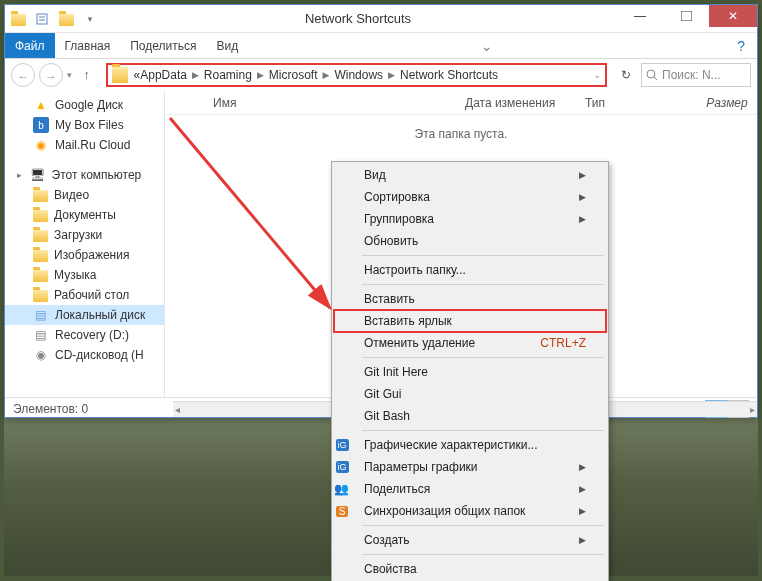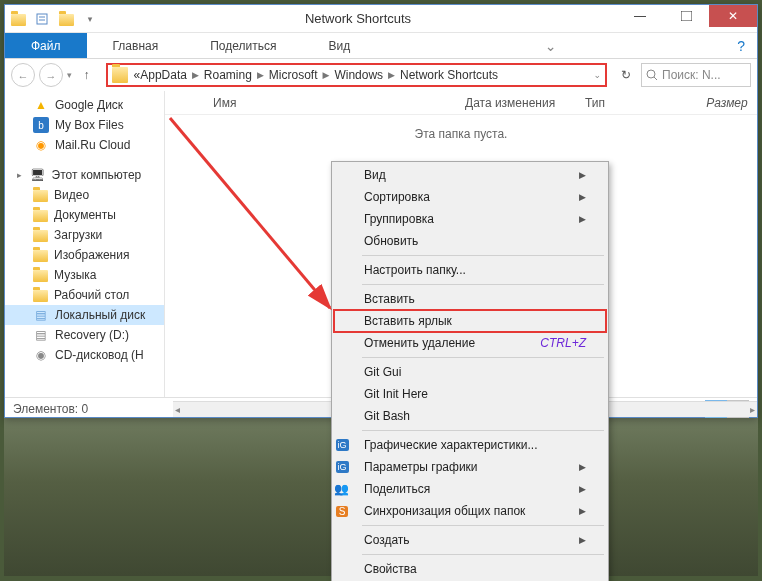--- a/index.html
+++ b/index.html
@@ -6,21 +6,21 @@
   body { background: #4a5a3a; width: 762px; height: 581px; overflow: hidden; position: relative; }
   .window { position: absolute; left: 4px; top: 4px; width: 754px; height: 414px; background: #fff; border: 1px solid #5a8ac6; box-shadow: 0 2px 8px rgba(0,0,0,.3); }
   .titlebar { height: 28px; background: #fff; display: flex; align-items: center; padding: 0 0 0 4px; border-bottom: 1px solid #e5e5e5; }
   .qa-icons { display: flex; gap: 6px; align-items: center; }
   .qa-icons span { width: 18px; height: 18px; display: inline-flex; align-items: center; justify-content: center; }
   .title { flex: 1; text-align: center; color: #333; font-size: 13px; }
   .win-controls { display: flex; height: 100%; }
   .win-btn { width: 46px; height: 22px; display: flex; align-items: center; justify-content: center; color: #333; }
   .win-btn.close { background: #c75050; color: #fff; width: 48px; }
   .ribbon-tabs { height: 26px; display: flex; align-items: center; border-bottom: 1px solid #d9d9d9; padding-left: 0; }
-  .rtab { padding: 0 26px; height: 100%; display: flex; align-items: center; color: #444; cursor: default; }
+  .rtab { padding: 0 10px; height: 100%; display: flex; align-items: center; color: #444; cursor: default; }
   .rtab.file { background: #1979ca; color: #fff; }
   .help-icon { margin-left: auto; padding: 0 12px; color: #1979ca; font-size: 14px; }
   .navbar { height: 32px; display: flex; align-items: center; padding: 3px 6px; gap: 4px; }
   .nav-btn { width: 24px; height: 24px; border: 1px solid #ccc; border-radius: 50%; display: flex; align-items: center; justify-content: center; color: #888; font-size: 11px; }
   .nav-up { width: 22px; height: 22px; display: flex; align-items: center; justify-content: center; color: #555; }
   .addr { flex: 1; height: 24px; border: 2.5px solid #e53935; display: flex; align-items: center; padding: 0 4px; margin: 0 4px; }
   .addr .fold { width: 16px; height: 16px; background: linear-gradient(#ffe9a6,#f3c142); border-radius: 1px; margin-right: 6px; position: relative; }
   .addr .fold::before { content:""; position:absolute; top:-3px; left:0; width:8px; height:3px; background:#f3c142; border-radius:1px 1px 0 0; }
   .crumb { display: flex; align-items: center; color: #333; }
   .crumb .sep { margin: 0 5px; color: #777; font-size: 9px; }
@@ -47,21 +47,21 @@
   .scroll-h span{ color:#888; font-size:10px;}
   .status { height: 22px; border-top: 1px solid #e0e0e0; display: flex; align-items: center; padding: 0 8px; color: #555; }
   .status .views { margin-left: auto; display:flex; gap:0; }
   .status .vbtn{ width:22px; height:18px; border:1px solid #c5c5c5; display:flex; align-items:center; justify-content:center; background:#f7f7f7;}
   .status .vbtn.active{ background:#cde8ff; border-color:#7ab8ea;}
 
   .ctx { position: absolute; left: 331px; top: 161px; width: 278px; background: #f0f0f0; border: 1px solid #a9a9a9; box-shadow: 2px 3px 6px rgba(0,0,0,.3); padding: 2px; z-index: 50; }
   .ctx-item { height: 22px; display: flex; align-items: center; padding: 0 20px 0 30px; color: #222; position: relative; }
   .ctx-item.hl { outline: 2.5px solid #e53935; outline-offset: -1px; }
   .ctx-item .sub { margin-left: auto; color: #555; font-size: 9px; }
-  .ctx-item .sc { margin-left: auto; color: #6d28d9; font-style: italic; }
+  .ctx-item .sc { margin-left: auto; color: #c2410c; }
   .ctx-sep { height: 1px; background: #d0d0d0; margin: 3px 2px 3px 28px; }
   .ctx-icon { position: absolute; left: 0; width: 16px; height: 16px; display:inline-flex; align-items:center; justify-content:center; }
   .arrow-annot { position: absolute; left: 160px; top: 108px; z-index: 60; pointer-events:none; }
   .desktop-bg { position:absolute; left:4px; top:418px; width:754px; height:158px; background: linear-gradient(#6e7a5e 0%, #555f43 40%, #3f4832 100%); }
 </style>
 </head>
 <body>
 
 <div class="desktop-bg"></div>
 
@@ -255,24 +255,24 @@
     </div>
     <div class="ctx-item hl">
       <span>Вставить ярлык</span>
     </div>
     <div class="ctx-item">
       <span>Отменить удаление</span>
       <span class="sc">CTRL+Z</span>
     </div>
     <div class="ctx-sep"></div>
     <div class="ctx-item">
+      <span>Git Init Here</span>
+    </div>
+    <div class="ctx-item">
       <span>Git Gui</span>
-    </div>
-    <div class="ctx-item">
-      <span>Git Init Here</span>
     </div>
     <div class="ctx-item">
       <span>Git Bash</span>
     </div>
     <div class="ctx-sep"></div>
     <div class="ctx-item">
       <span class="ctx-icon">
         <span style="background:#2e79c6;color:#fff;font-size:9px;padding:1px 2px;border-radius:2px;">iG</span>
       </span>
       <span>Графические характеристики...</span>

